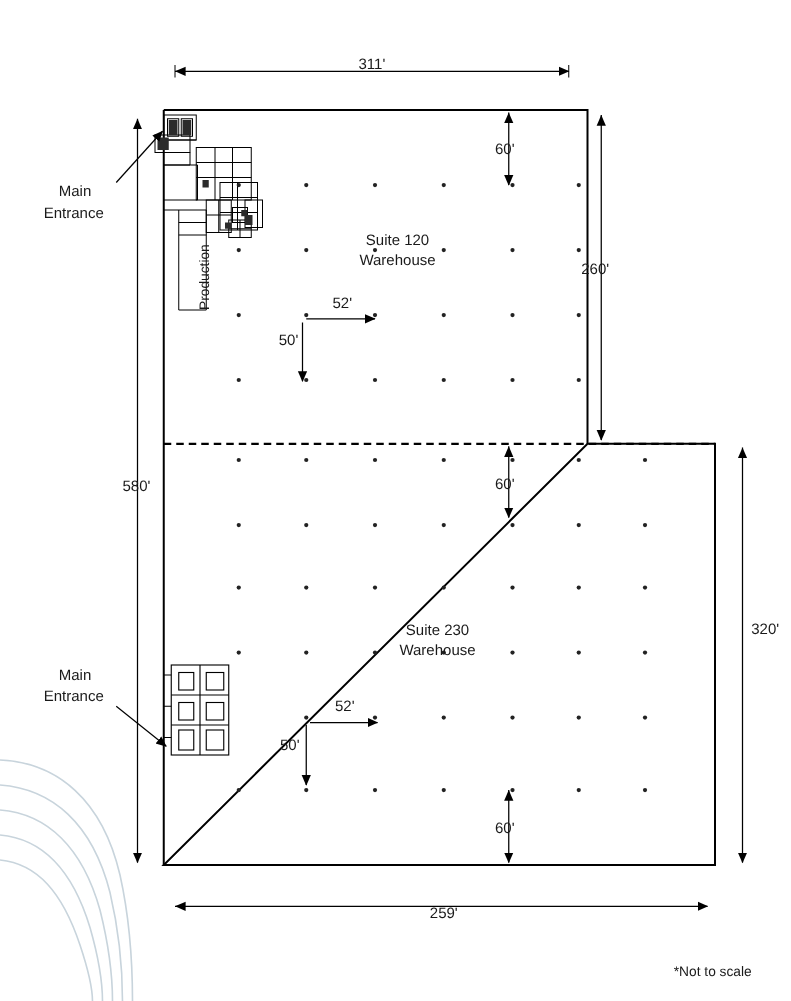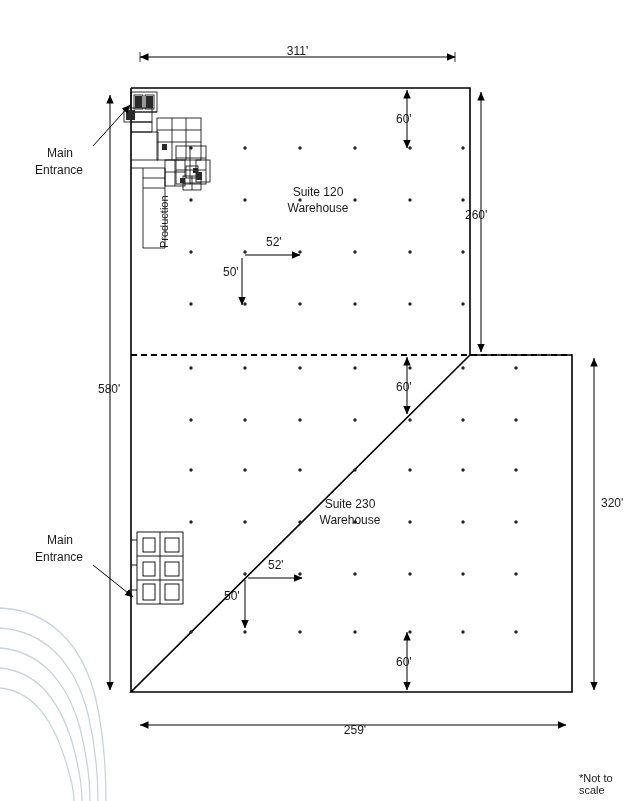--- a/index.html
+++ b/index.html
@@ -35,21 +35,20 @@
     font-size: 11px;
     transform-origin: left top;
     transform: rotate(-90deg);
     white-space: pre;
   }
   svg { position: absolute; left: 0; top: 0; }
   .footnote {
     position: absolute;
     font-size: 11px;
     color: #1a1a1a;
-    margin-left: 40px;
   }
 </style>
 </head>
 <body>
 
 <div id="sheet">
 
   <svg width="633" height="801" viewBox="0 0 633 801">
     <defs>
       <marker id="arrH" markerWidth="9" markerHeight="9" refX="8" refY="4.5" orient="auto" markerUnits="userSpaceOnUse">

